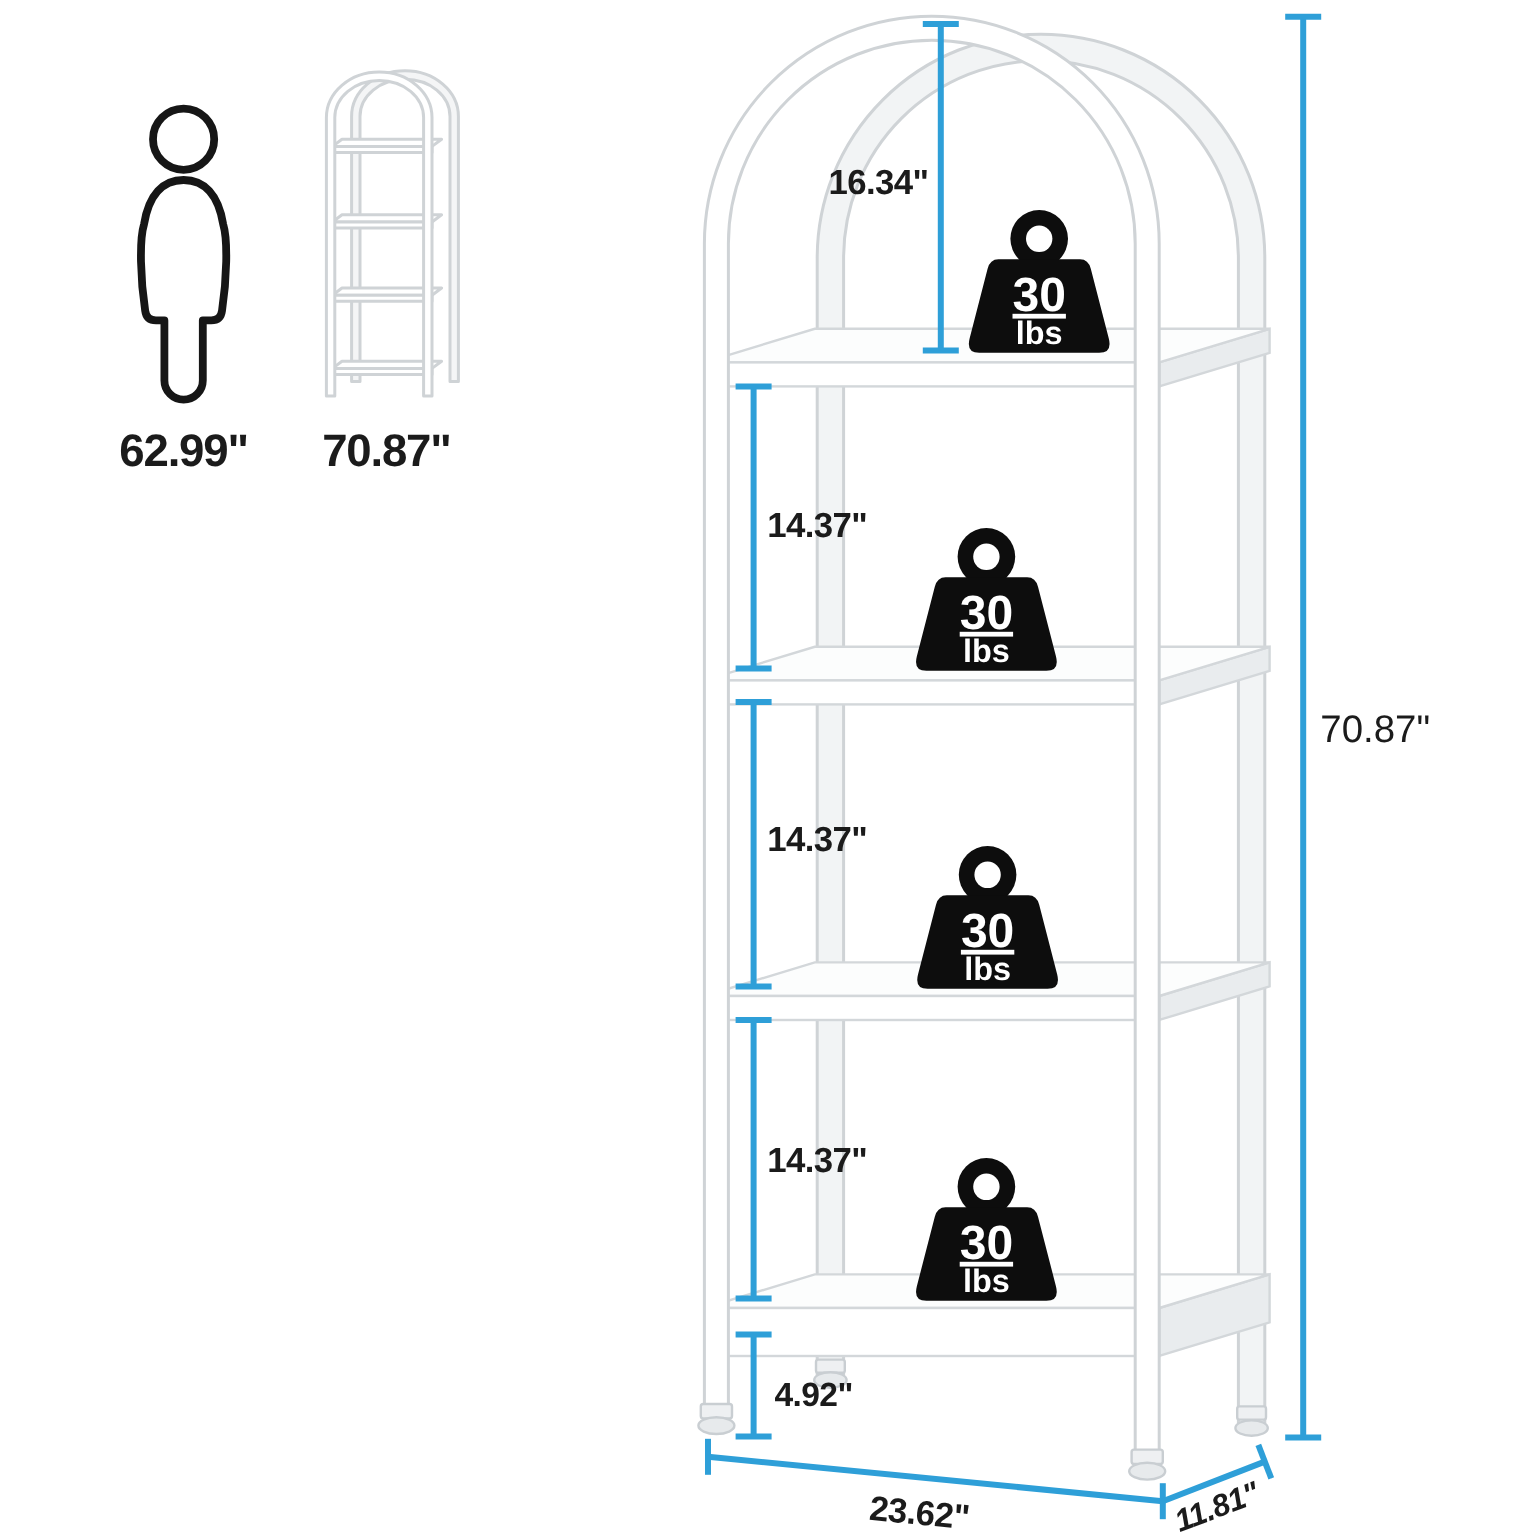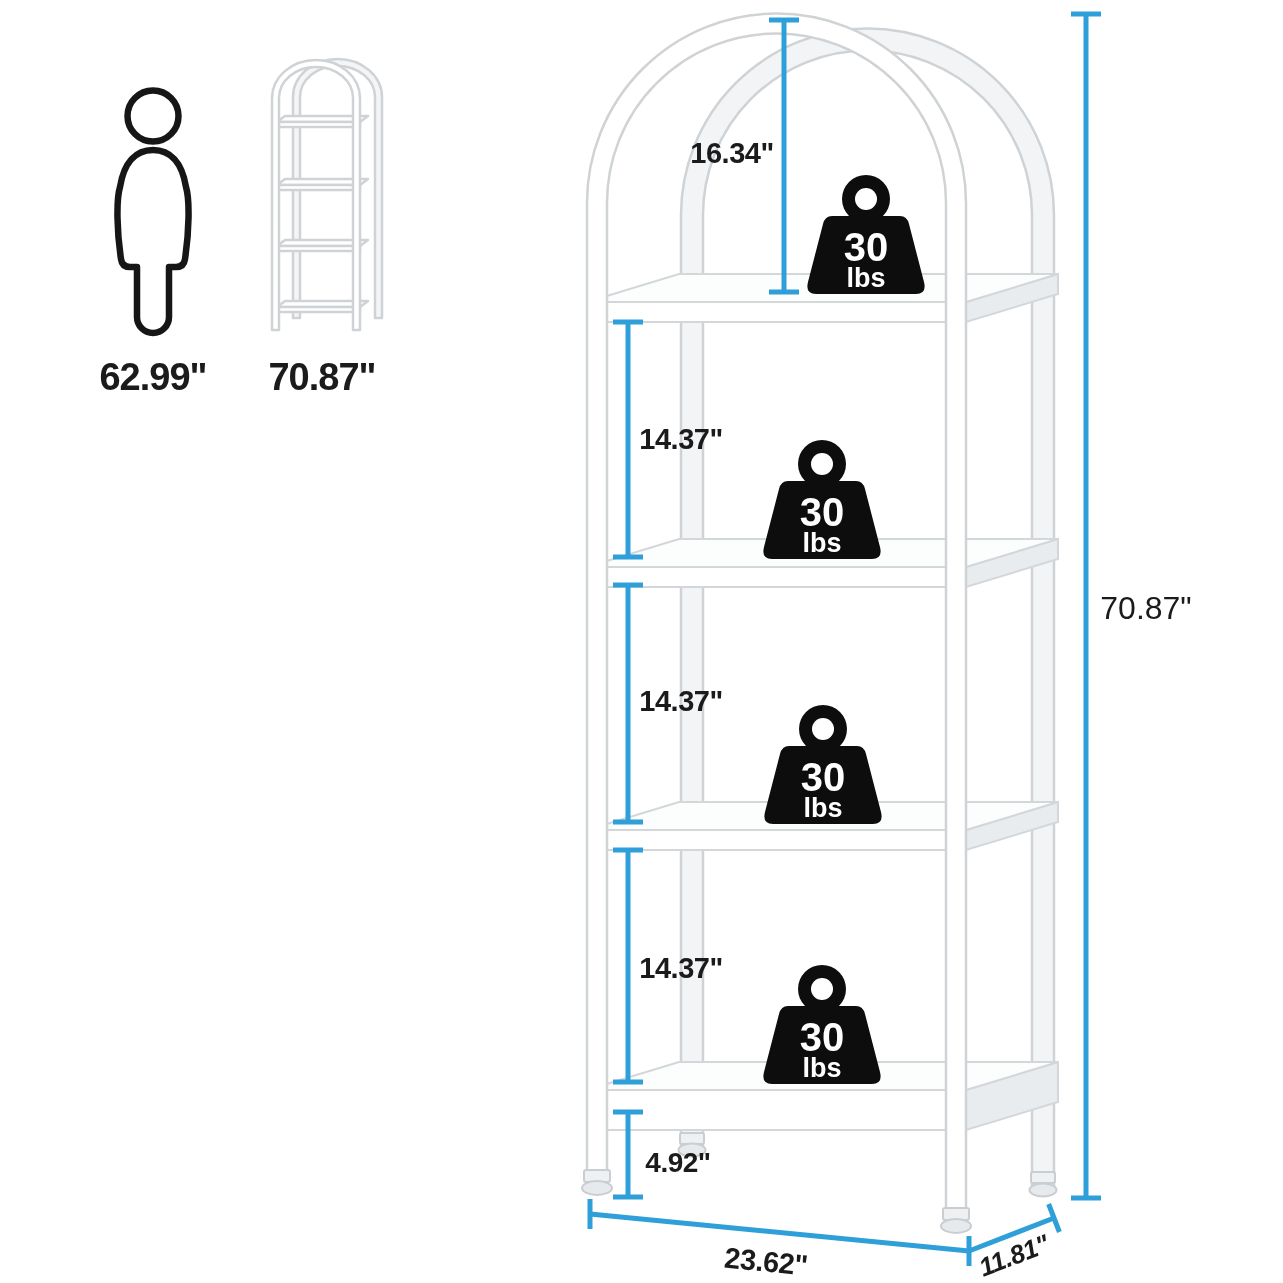--- a/index.html
+++ b/index.html
@@ -8,21 +8,21 @@
   .artwork{position:absolute;left:0;top:0;width:1283px;height:1283px;}
   .lbl{position:absolute;transform:translate(-50%,-50%);font-weight:700;color:#1b1b1b;
        white-space:nowrap;letter-spacing:-0.5px;}
   .lbl.big{font-size:38px;letter-spacing:-1px;}
   .lbl.dim{font-size:29px;}
   .lbl.light{font-weight:400;font-size:32px;letter-spacing:0;}
   .lbl.rot-width{transform:translate(-50%,-50%) rotate(5.5deg);}
   .lbl.rot-depth{transform:translate(-50%,-50%) rotate(-21deg);font-style:italic;font-size:26px;}
   .wlbl{position:absolute;transform:translate(-50%,-50%);color:#ffffff;font-weight:700;
         text-align:center;white-space:nowrap;}
-  .wlbl.val{font-size:40px;}
+  .wlbl.val{font-size:40px;text-decoration:underline;}
   .wlbl.unit{font-size:27px;}
 </style>
 </head>
 <body>
 
 <div class="stage">
 
 <svg class="artwork" viewBox="0 0 1283 1283">
 
   <g stroke="#161616" stroke-width="6.5" fill="#ffffff" stroke-linejoin="round">

